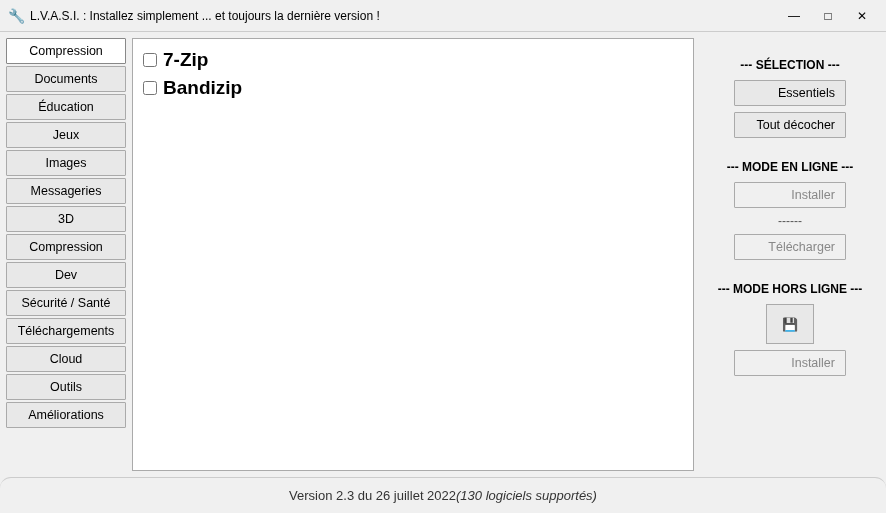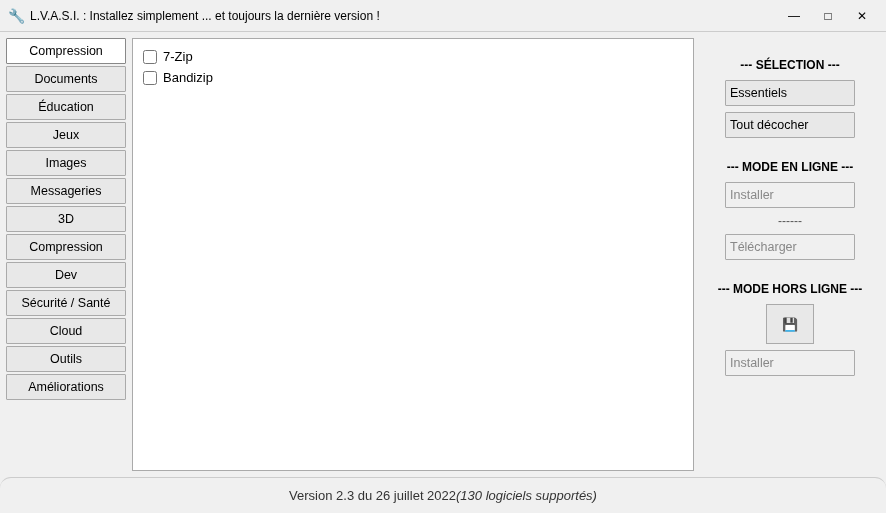--- a/index.html
+++ b/index.html
@@ -115,22 +115,23 @@
       margin-bottom: 6px;
     }
 
     .checkbox-item input[type="checkbox"] {
       width: 14px;
       height: 14px;
       cursor: pointer;
     }
 
     .checkbox-label {
-      font-size: 13px;
-      cursor: pointer;
+      font-size: 19px;
+      cursor: pointer;
+      font-weight: bold;
     }
 
     
     .right-panel {
       width: 180px;
       min-width: 180px;
       display: flex;
       flex-direction: column;
       align-items: center;
       gap: 6px;
@@ -140,27 +141,27 @@
     .section-header {
       font-weight: bold;
       font-size: 12px;
       color: #000;
       text-align: center;
       margin-top: 16px;
       margin-bottom: 2px;
     }
 
     .right-btn {
-      width: 130px;
-      padding: 5px 4px;
+      width: 112px;
+      padding: 5px 10px;
       background: #e8e8e8;
       border: 1px solid #aaa;
       cursor: pointer;
       font-size: 12.5px;
-      text-align: left;
+      text-align: right;
       border-radius: 1px;
     }
 
     .right-btn:disabled {
       color: #888;
       cursor: default;
       background: #f0f0f0;
     }
 
     .separator-dashes {
@@ -224,20 +225,21 @@
     <button class="sidebar-btn active">Compression</button>
         <button class="sidebar-btn">Documents</button>
         <button class="sidebar-btn">Éducation</button>
         <button class="sidebar-btn">Jeux</button>
         <button class="sidebar-btn">Images</button>
         <button class="sidebar-btn">Messageries</button>
         <button class="sidebar-btn">3D</button>
         <button class="sidebar-btn">Compression</button>
         <button class="sidebar-btn">Dev</button>
         <button class="sidebar-btn">Sécurité / Santé</button>
+        <button class="sidebar-btn">Téléchargements</button>
         <button class="sidebar-btn">Cloud</button>
         <button class="sidebar-btn">Outils</button>
         <button class="sidebar-btn">Améliorations</button>
       </div>
 
     <div class="main-panel" id="main-panel">
     <div class="checkbox-item">
           <input type="checkbox" style="">
           <label class="checkbox-label">7-Zip</label>
         </div>

